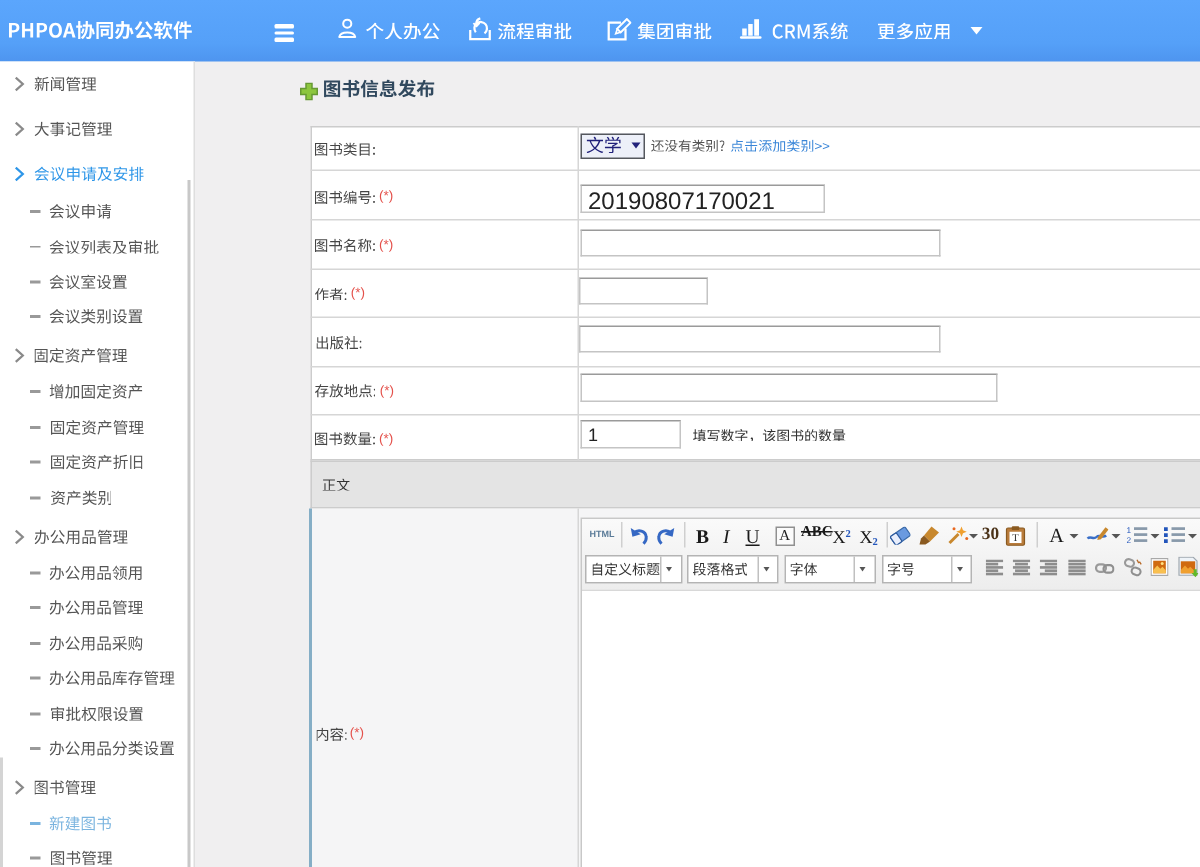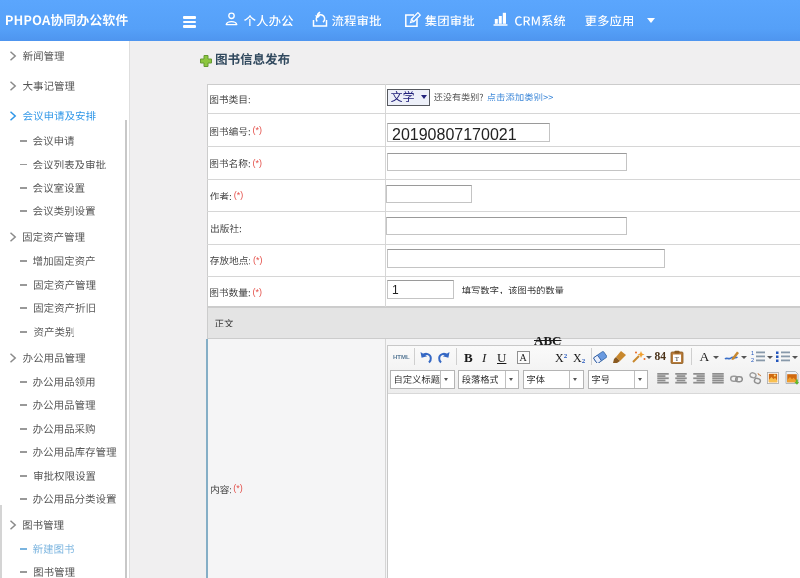--- a/index.html
+++ b/index.html
@@ -237,42 +237,42 @@
 <div class="abs" style="left:437px;top:350.5px;line-height:0;transform:scaleX(-1)"><svg width="13" height="13" viewBox="0 0 13 13" xmlns="http://www.w3.org/2000/svg">
       <path d="M2.5 4.5 C5.5 1.5 10.5 3 10.8 7 C11 9 10 10.5 9 11.5" fill="none" stroke="#3568c4" stroke-width="2"></path>
       <path d="M0.5 1 L1.6 6.8 L7.2 5.2 Z" fill="#3568c4"></path>
     </svg></div>
 <div class="abs" style="left:455.5px;top:348px;width:1px;height:17px;background:#cfcfcf"></div>
 <div class="abs" style="left:464px;top:350px;font-size:13px;font-weight:bold;font-family:'Liberation Serif',serif;color:#1a1a1a">B</div>
 <div class="abs" style="left:482px;top:350px;font-size:13px;font-style:italic;font-family:'Liberation Serif',serif;color:#1a1a1a">I</div>
 <div class="abs" style="left:497px;top:350px;font-size:13px;text-decoration:underline;font-family:'Liberation Serif',serif;color:#1a1a1a">U</div>
 <div class="abs" style="left:516.5px;top:350.5px;width:13px;height:13px;border:1px solid #909090;background:#fbfbfb;box-sizing:border-box"></div>
 <div class="abs" style="left:519.5px;top:352px;font-size:10px;font-family:'Liberation Serif',serif;color:#1a1a1a">A</div>
-<div class="abs" style="left:534px;top:333px;font-size:13px;font-weight:bold;text-decoration:line-through;font-family:'Liberation Serif',serif;color:#1a1a1a">ABC</div>
+<div class="abs" style="left:534px;top:349px;font-size:10px;font-weight:bold;text-decoration:line-through;font-family:'Liberation Serif',serif;color:#1a1a1a">ABC</div>
 <div class="abs" style="left:555px;top:351px;font-size:12px;font-family:'Liberation Serif',serif;color:#1a1a1a">X<span style="font-size:7px;vertical-align:4px;color:#2255bb;font-weight:bold">2</span></div>
 <div class="abs" style="left:573px;top:351px;font-size:12px;font-family:'Liberation Serif',serif;color:#1a1a1a">X<span style="font-size:7px;vertical-align:-1px;color:#2255bb;font-weight:bold">2</span></div>
 <div class="abs" style="left:590.5px;top:348px;width:1px;height:17px;background:#cfcfcf"></div>
 <div class="abs" style="left:593px;top:351px;line-height:0"><svg width="14" height="12" viewBox="0 0 14 12" xmlns="http://www.w3.org/2000/svg">
       <g transform="rotate(-35 7 6)">
         <rect x="1" y="3" width="12" height="7" rx="1" fill="#6a9ae0" stroke="#3a6aa8" stroke-width="0.8"></rect>
         <rect x="1" y="3" width="5" height="7" rx="1" fill="#e8eefc" stroke="#2d5a9e" stroke-width="0.8"></rect>
       </g>
     </svg></div>
 <div class="abs" style="left:612px;top:350px;line-height:0"><svg width="15" height="14" viewBox="0 0 15 14" xmlns="http://www.w3.org/2000/svg">
       <path d="M9 1 L14 5 L8 11 L4 7 Z" fill="#c8882e"></path>
       <path d="M4 7 L8 11 L5 13 L1 13 L2 9 Z" fill="#8a5a20"></path>
     </svg></div>
 <div class="abs" style="left:631px;top:350px;line-height:0"><svg width="15" height="14" viewBox="0 0 15 14" xmlns="http://www.w3.org/2000/svg">
       <path d="M2 12 L8 6" stroke="#c8882e" stroke-width="2"></path>
       <path d="M10 1 L11 3.5 L13.5 4.5 L11 5.5 L10 8 L9 5.5 L6.5 4.5 L9 3.5 Z" fill="#f0a030"></path>
       <circle cx="5" cy="2.5" r="1" fill="#e86820"></circle>
       <circle cx="13.5" cy="9" r="1" fill="#e86820"></circle>
     </svg></div>
 <div class="abs" style="left:645.5px;top:356px;width:0;height:0;border-left:3px solid transparent;border-right:3px solid transparent;border-top:3.8px solid #555"></div>
-<div class="abs" style="left:654.5px;top:349.5px;font-size:11.5px;font-weight:bold;font-family:'Liberation Serif',serif;color:#4a3218">84</div>
+<div class="abs" style="left:654.5px;top:349.5px;font-size:11.5px;font-weight:bold;font-family:'Liberation Serif',serif;color:#4a3218">30</div>
 <div class="abs" style="left:670px;top:350px;line-height:0"><svg width="14" height="14" viewBox="0 0 14 14" xmlns="http://www.w3.org/2000/svg">
       <rect x="1" y="2" width="12" height="11.5" rx="1" fill="#b97c3c" stroke="#8a5a20" stroke-width="0.8"></rect>
       <rect x="4.5" y="0.8" width="5" height="2.6" rx="0.8" fill="#8a5a20"></rect>
       <rect x="3" y="4.5" width="8" height="7.5" fill="#fff"></rect>
       <text x="7" y="10.8" font-size="7" font-family="Liberation Serif" text-anchor="middle" fill="#333">T</text>
     </svg></div>
 <div class="abs" style="left:691px;top:348px;width:1px;height:17px;background:#cfcfcf"></div>
 <div class="abs" style="left:699.5px;top:349px;font-size:13.5px;font-family:'Liberation Serif',serif;color:#1a1a1a">A</div>
 <div class="abs" style="left:712.5px;top:356px;width:0;height:0;border-left:3px solid transparent;border-right:3px solid transparent;border-top:3.8px solid #555"></div>
 <div class="abs" style="left:724px;top:350px;line-height:0"><svg width="15" height="14" viewBox="0 0 15 14" xmlns="http://www.w3.org/2000/svg">

